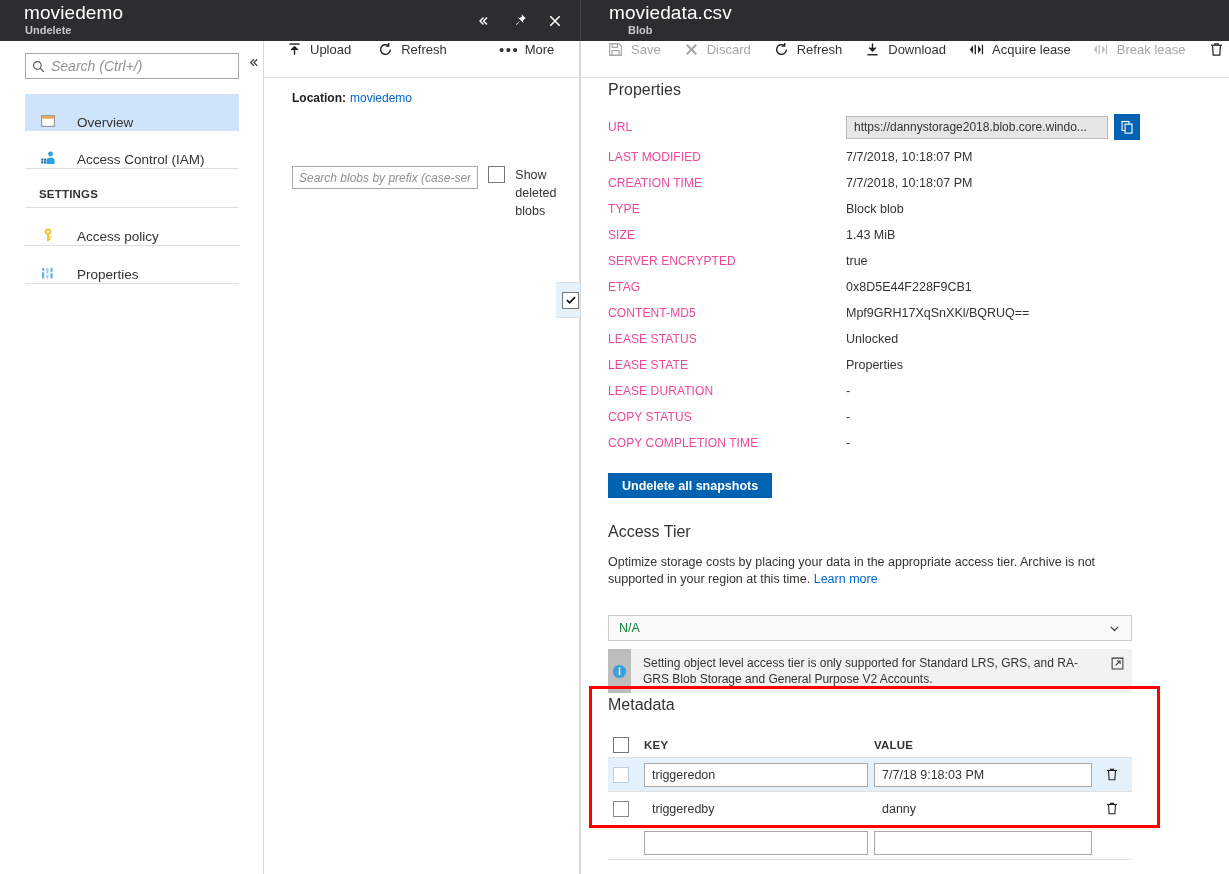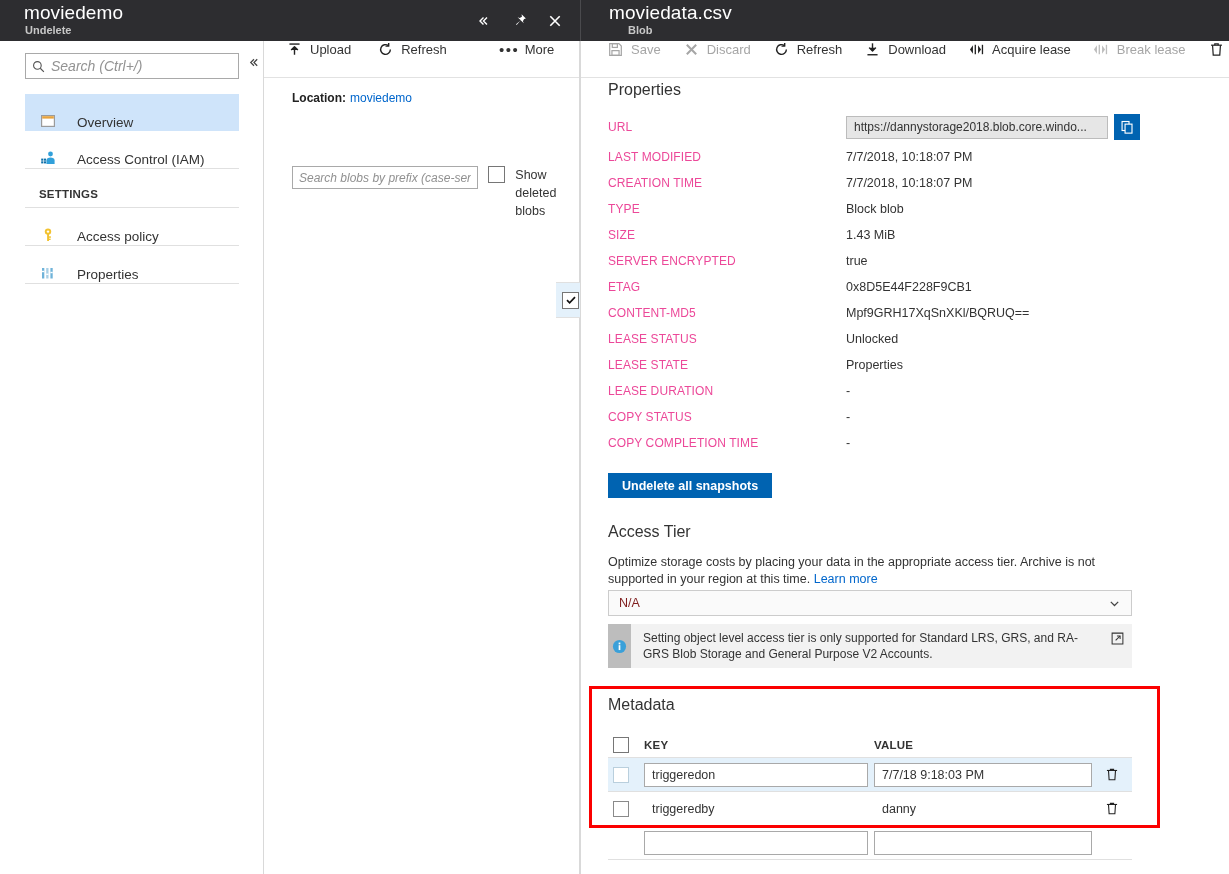--- a/index.html
+++ b/index.html
@@ -171,22 +171,22 @@
     display: inline-flex; align-items: center; justify-content: center;
     height: 25px; padding: 0 14px; background: #0063b1; color: #fff;
     font-size: 12.5px; font-weight: 700; cursor: pointer; border: 0;
     font-family: "Liberation Sans", sans-serif;
   }
 
   .accesstier { position: absolute; left: 27px; top: 482px; width: 600px; }
   .at-desc { font-size: 12.5px; color: #333; line-height: 17px; margin-top: 13px; width: 536px; }
   .at-desc a { color: #0066cc; text-decoration: none; cursor: pointer; }
   .at-select {
-    margin-top: 2px; width: 524px; height: 26px; border: 1px solid #cccccc;
-    background: #fafafa; color: #7f1d1d; font-size: 12.5px;
+    margin-top: 27px; width: 524px; height: 26px; border: 1px solid #cccccc;
+    background: #fafafa; color: #15803d; font-size: 12.5px;
     display: flex; align-items: center; padding: 0 10px; cursor: pointer;
   }
   .at-select .chev { margin-left: auto; color: #444; display: flex; }
   .at-info {
     margin-top: 8px; width: 524px; min-height: 44px; background: #f2f2f2;
     display: flex; align-items: stretch;
   }
   .at-info .bar {
     width: 23px; background: #bdbdbd; display: flex; align-items: center; justify-content: center;
     flex: none;

